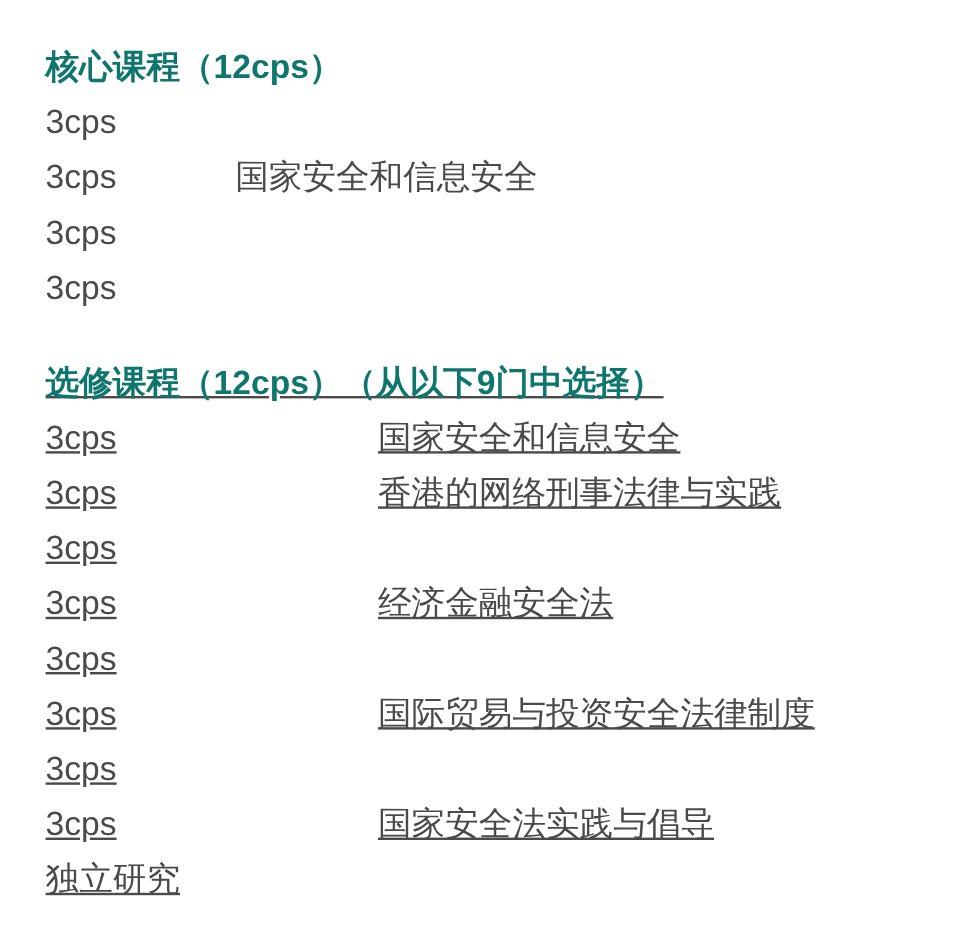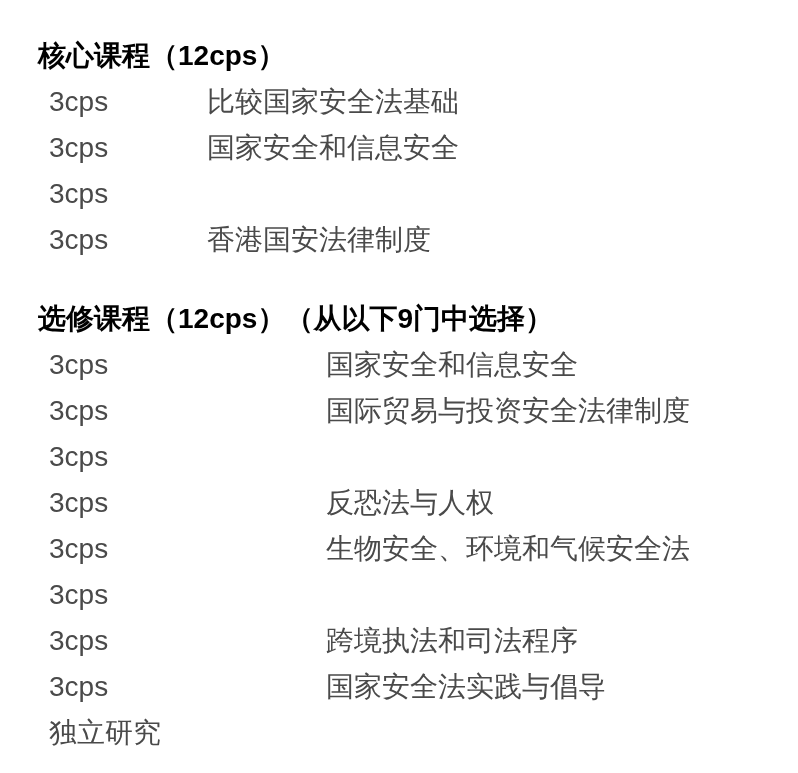--- a/index.html
+++ b/index.html
@@ -14,97 +14,94 @@
     font-family: "Liberation Sans", "DejaVu Sans", sans-serif;
     box-sizing: border-box;
     padding: 33px 20px 0 38px;
     overflow: hidden;
   }
   .section-heading {
     margin: 0;
     font-size: 28px;
     line-height: 46px;
     font-weight: 700;
-    color: #000000;
+    color: #0f766e;
     white-space: nowrap;
   }
   .course-row {
     display: grid;
     font-size: 28px;
     line-height: 46px;
     white-space: nowrap;
-    margin-left: 11px;
   }
   .section-core .course-row {
     grid-template-columns: 158px 1fr;
   }
   .section-elective .course-row {
     grid-template-columns: 277px 1fr;
   }
   .section-elective {
     margin-top: 33px;
+    text-decoration: underline;
   }
   .credits, .course-title {
     display: block;
   }
 </style>
 </head>
 <body>
 
 <div class="page">
 
   <section class="course-section section-core">
     <h2 class="section-heading">核心课程（12cps）</h2>
     <div class="rows">
         <div class="course-row">
           <span class="credits">3cps</span>
-          <span class="course-title">比较国家安全法基础</span>
         </div>
         <div class="course-row">
           <span class="credits">3cps</span>
           <span class="course-title">国家安全和信息安全</span>
         </div>
         <div class="course-row">
           <span class="credits">3cps</span>
         </div>
         <div class="course-row">
           <span class="credits">3cps</span>
-          <span class="course-title">香港国安法律制度</span>
         </div>
       </div>
   </section>
 
   <section class="course-section section-elective">
     <h2 class="section-heading">选修课程（12cps）（从以下9门中选择）</h2>
     <div class="rows">
         <div class="course-row">
           <span class="credits">3cps</span>
           <span class="course-title">国家安全和信息安全</span>
         </div>
         <div class="course-row">
           <span class="credits">3cps</span>
-          <span class="course-title">国际贸易与投资安全法律制度</span>
+          <span class="course-title">香港的网络刑事法律与实践</span>
         </div>
         <div class="course-row">
           <span class="credits">3cps</span>
         </div>
         <div class="course-row">
           <span class="credits">3cps</span>
-          <span class="course-title">反恐法与人权</span>
-        </div>
-        <div class="course-row">
-          <span class="credits">3cps</span>
-          <span class="course-title">生物安全、环境和气候安全法</span>
+          <span class="course-title">经济金融安全法</span>
         </div>
         <div class="course-row">
           <span class="credits">3cps</span>
         </div>
         <div class="course-row">
           <span class="credits">3cps</span>
-          <span class="course-title">跨境执法和司法程序</span>
+          <span class="course-title">国际贸易与投资安全法律制度</span>
+        </div>
+        <div class="course-row">
+          <span class="credits">3cps</span>
         </div>
         <div class="course-row">
           <span class="credits">3cps</span>
           <span class="course-title">国家安全法实践与倡导</span>
         </div>
         <div class="course-row">
           <span class="course-title">独立研究</span>
         </div>
       </div>
   </section>

